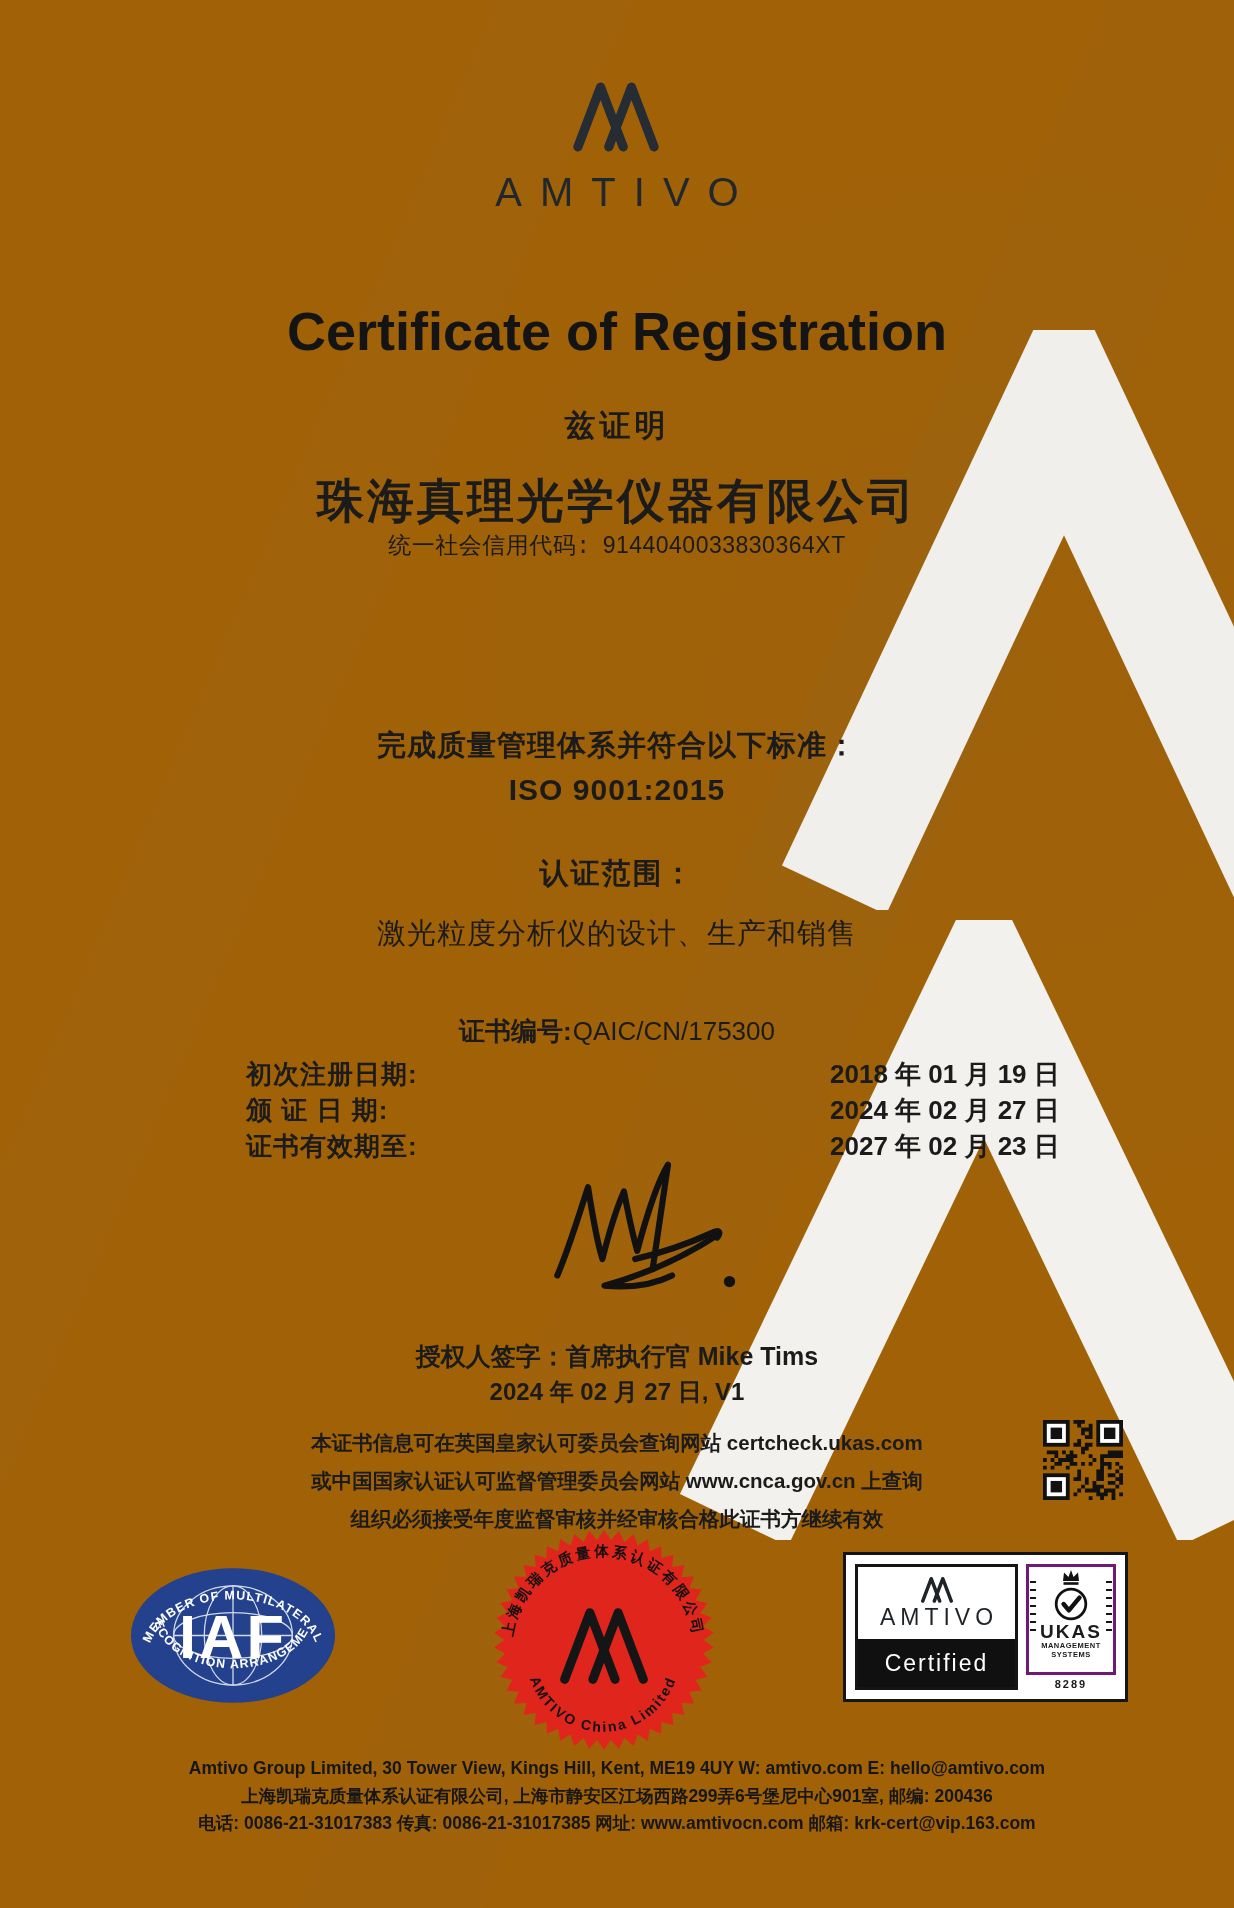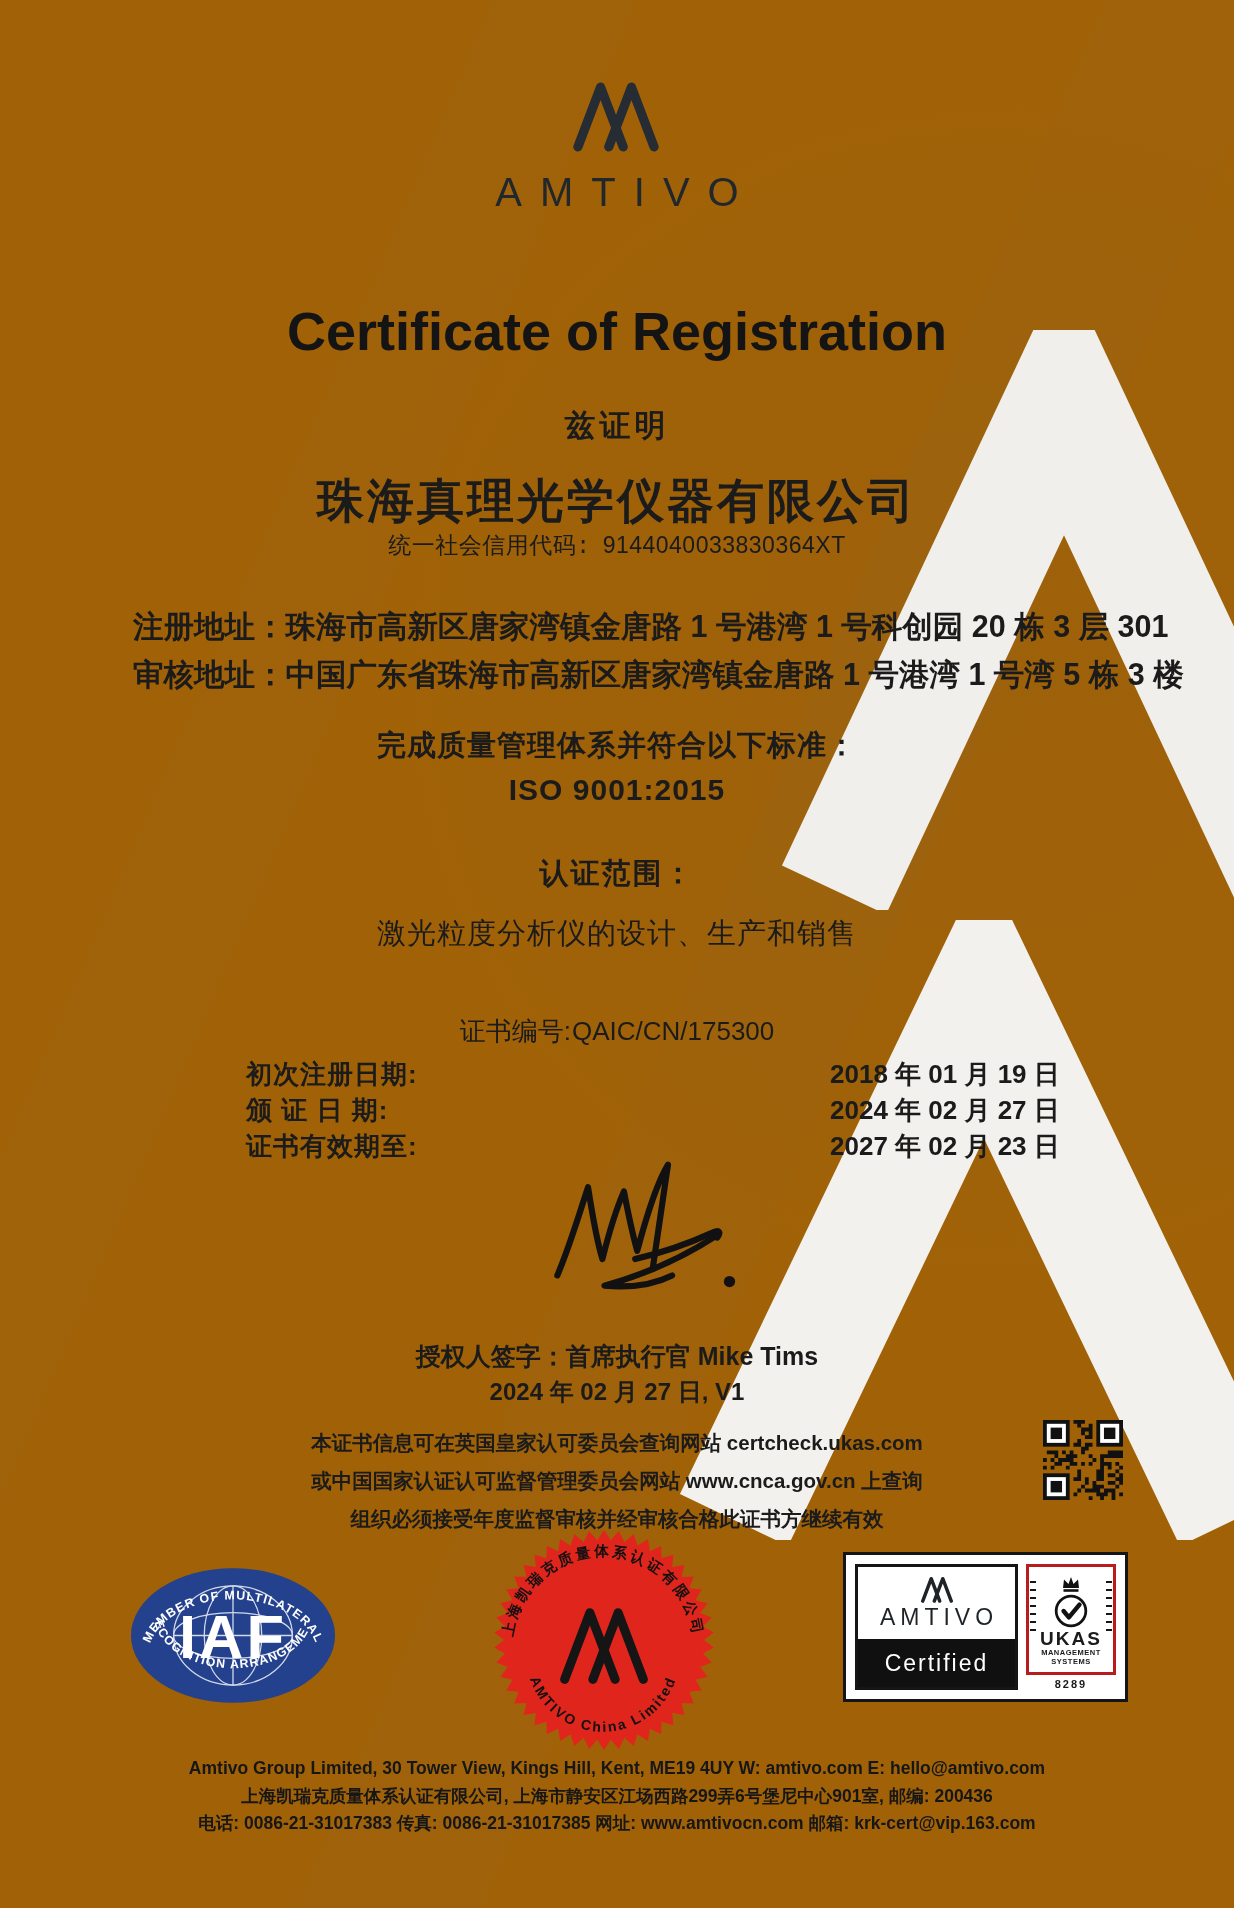--- a/index.html
+++ b/index.html
@@ -29,21 +29,21 @@
   .attest{top:405px;font-size:31px;font-weight:700;letter-spacing:4px;}
   .company-name{top:470px;font-size:47px;font-weight:700;letter-spacing:3px;}
   .credit{top:530px;font-size:23px;letter-spacing:0.5px;}
   .credit .lbl{margin-right:12px;font-family:Liberation Mono, monospace;}
   .addresses{position:absolute;left:133px;top:602px;font-size:30.5px;font-weight:700;line-height:48px;white-space:nowrap;}
   .standard-intro{top:726px;font-size:29px;font-weight:700;letter-spacing:1px;}
   .standard-code{top:773px;font-size:30px;font-weight:700;letter-spacing:1px;}
   .scope-label{top:854px;font-size:29px;font-weight:700;letter-spacing:2px;}
   .scope-value{top:898px;font-size:29px;font-weight:400;letter-spacing:1px;margin-top:16px;}
   .cert-no{top:1014px;font-size:26px;}
-  .cert-no .lbl{font-weight:400;margin-right:1px;}
+  .cert-no .lbl{font-weight:700;margin-right:1px;}
   .dates{position:absolute;left:246px;top:1056px;width:794px;font-size:26px;}
   .date-row{display:flex;height:36px;align-items:center;}
   .date-label{flex:0 0 584px;text-align:left;font-weight:700;letter-spacing:1px;}
   .date-value{text-align:center;font-weight:700;white-space:nowrap;}
   .sig-wrap{position:absolute;left:545px;top:1160px;width:205px;height:155px;}
   .signer{top:1340px;font-size:25px;font-weight:600;}
   .sigdate{top:1376px;font-size:24px;font-weight:600;}
   .verify{top:1424px;font-size:20.5px;font-weight:700;line-height:38px;}
   .qr-wrap{position:absolute;left:1043px;top:1420px;width:80px;height:80px;}
   .iaf-wrap{position:absolute;left:128px;top:1563px;width:210px;height:145px;}
@@ -52,22 +52,22 @@
     position:absolute;left:843px;top:1552px;width:285px;height:150px;
     border:3px solid #151515;background:#fff;
     display:flex;gap:8px;padding:9px;
   }
   .badge-left{border:3px solid #151515;flex:1;display:flex;flex-direction:column;min-width:0;}
   .badge-left-top{flex:1.5;display:flex;flex-direction:column;align-items:center;justify-content:center;gap:1px;background:#fff;}
   .badge-word{font-size:23px;letter-spacing:5px;padding-left:5px;color:#1e2328;}
   .badge-left-bottom{flex:1;background:#101010;color:#fff;display:flex;align-items:center;justify-content:center;
     font-size:23px;letter-spacing:2px;font-weight:400;}
   .badge-right-col{display:flex;flex-direction:column;align-items:center;width:90px;}
-  .badge-right{position:relative;border:3px solid #b91c1c;width:100%;flex:1;background:#fff;
-    display:flex;flex-direction:column;align-items:center;padding-top:2px;justify-content:center;}
+  .badge-right{position:relative;border:3px solid #701a75;width:100%;flex:1;background:#fff;
+    display:flex;flex-direction:column;align-items:center;padding-top:2px;}
   .badge-right::before,.badge-right::after{
     content:"";position:absolute;top:14px;width:6px;height:56px;
     background:repeating-linear-gradient(to bottom,#151515 0 2px,transparent 2px 8px);
   }
   .badge-right::before{left:1px;}
   .badge-right::after{right:1px;}
   .ukas-word{font-size:19px;font-weight:700;letter-spacing:2px;line-height:19px;}
   .ukas-sub{font-size:7.5px;font-weight:700;letter-spacing:0.5px;line-height:9px;}
   .ukas-num{font-size:11px;font-weight:700;letter-spacing:2px;margin-top:3px;}
   .footer{top:1755px;font-size:17.5px;font-weight:600;line-height:27.5px;color:#161616;}
@@ -94,28 +94,20 @@
   <div class="centered brand-word">AMTIVO</div>
 
   <div class="centered doc-title">Certificate of Registration</div>
   <div class="centered attest">兹证明</div>
   <div class="centered company-name">珠海真理光学仪器有限公司</div>
 
   <div class="centered credit">
     <span class="lbl">统一社会信用代码:</span><span>9144040033830364XT</span>
   </div>
 
-  <div class="addresses">
-    <div>
-      <span>注册地址：</span><span>珠海市高新区唐家湾镇金唐路 1 号港湾 1 号科创园 20 栋 3 层 301</span>
-    </div>
-    <div>
-      <span>审核地址：</span><span>中国广东省珠海市高新区唐家湾镇金唐路 1 号港湾 1 号湾 5 栋 3 楼</span>
-    </div>
-  </div>
 
   <div class="centered standard-intro">完成质量管理体系并符合以下标准：</div>
   <div class="centered standard-code">ISO 9001:2015</div>
 
   <div class="centered scope-label">认证范围：</div>
   <div class="centered scope-value">激光粒度分析仪的设计、生产和销售</div>
 
   <div class="centered cert-no">
     <span class="lbl">证书编号:</span><span>QAIC/CN/175300</span>
   </div>

